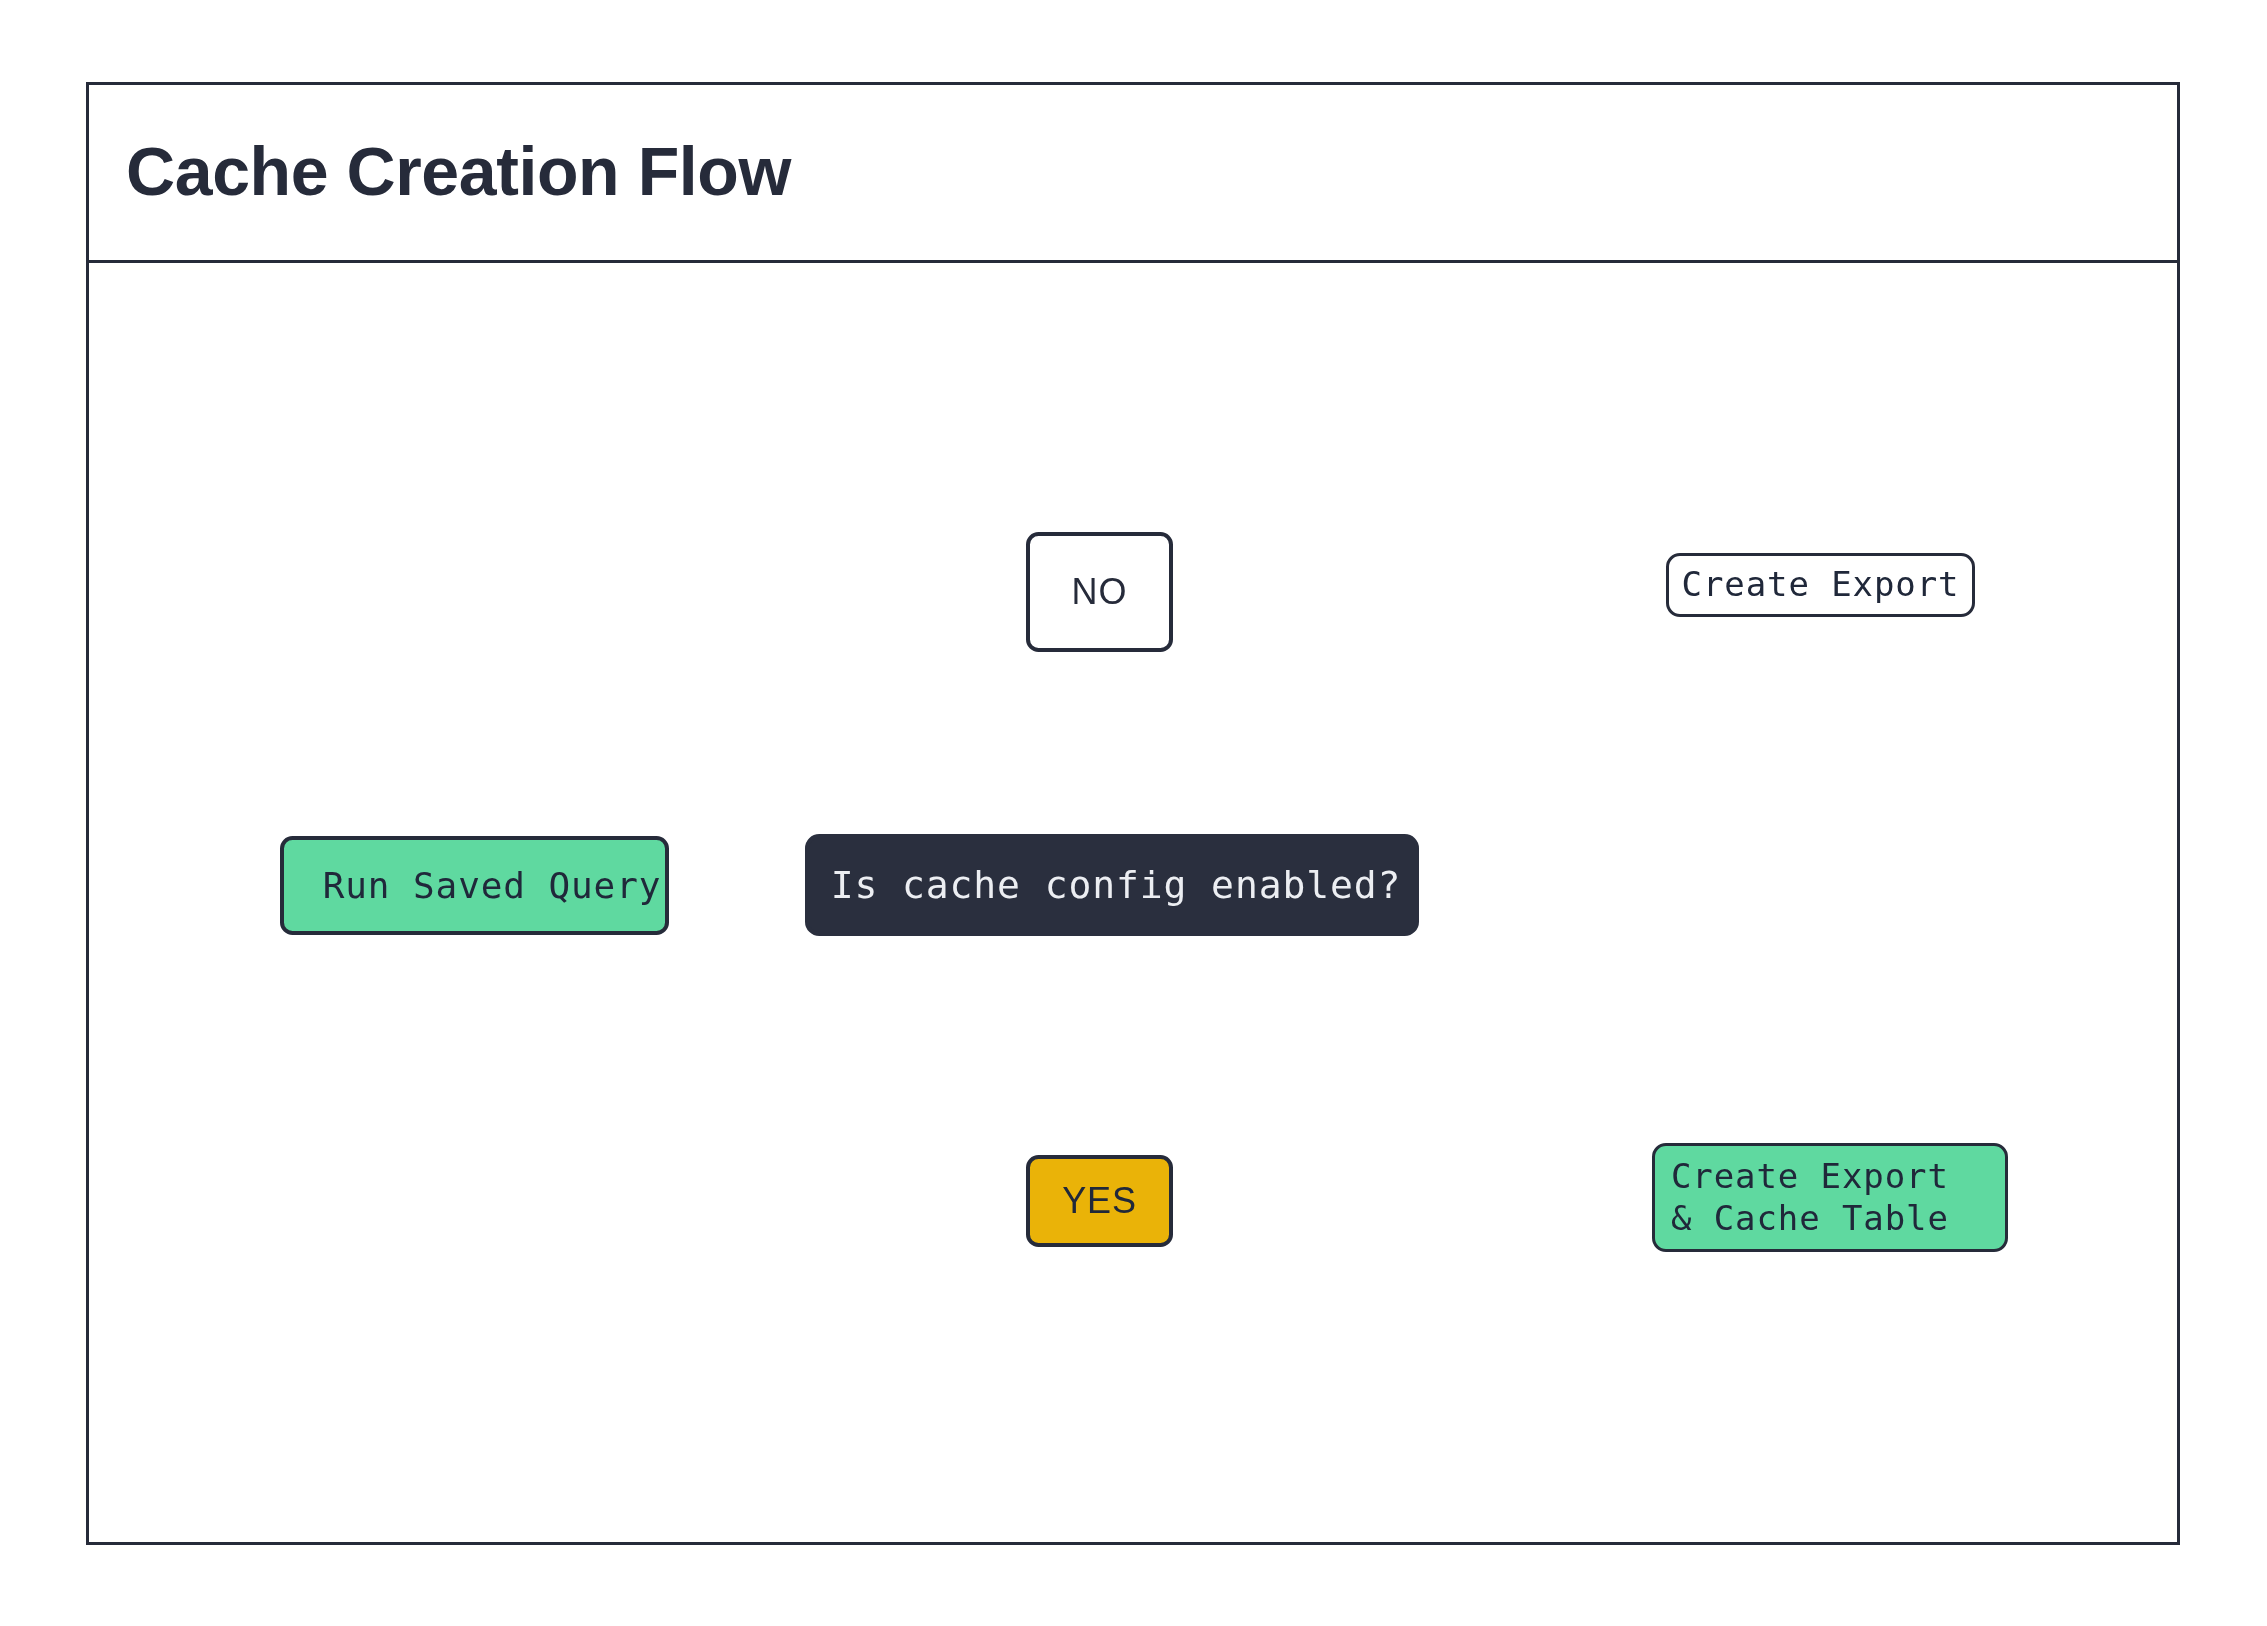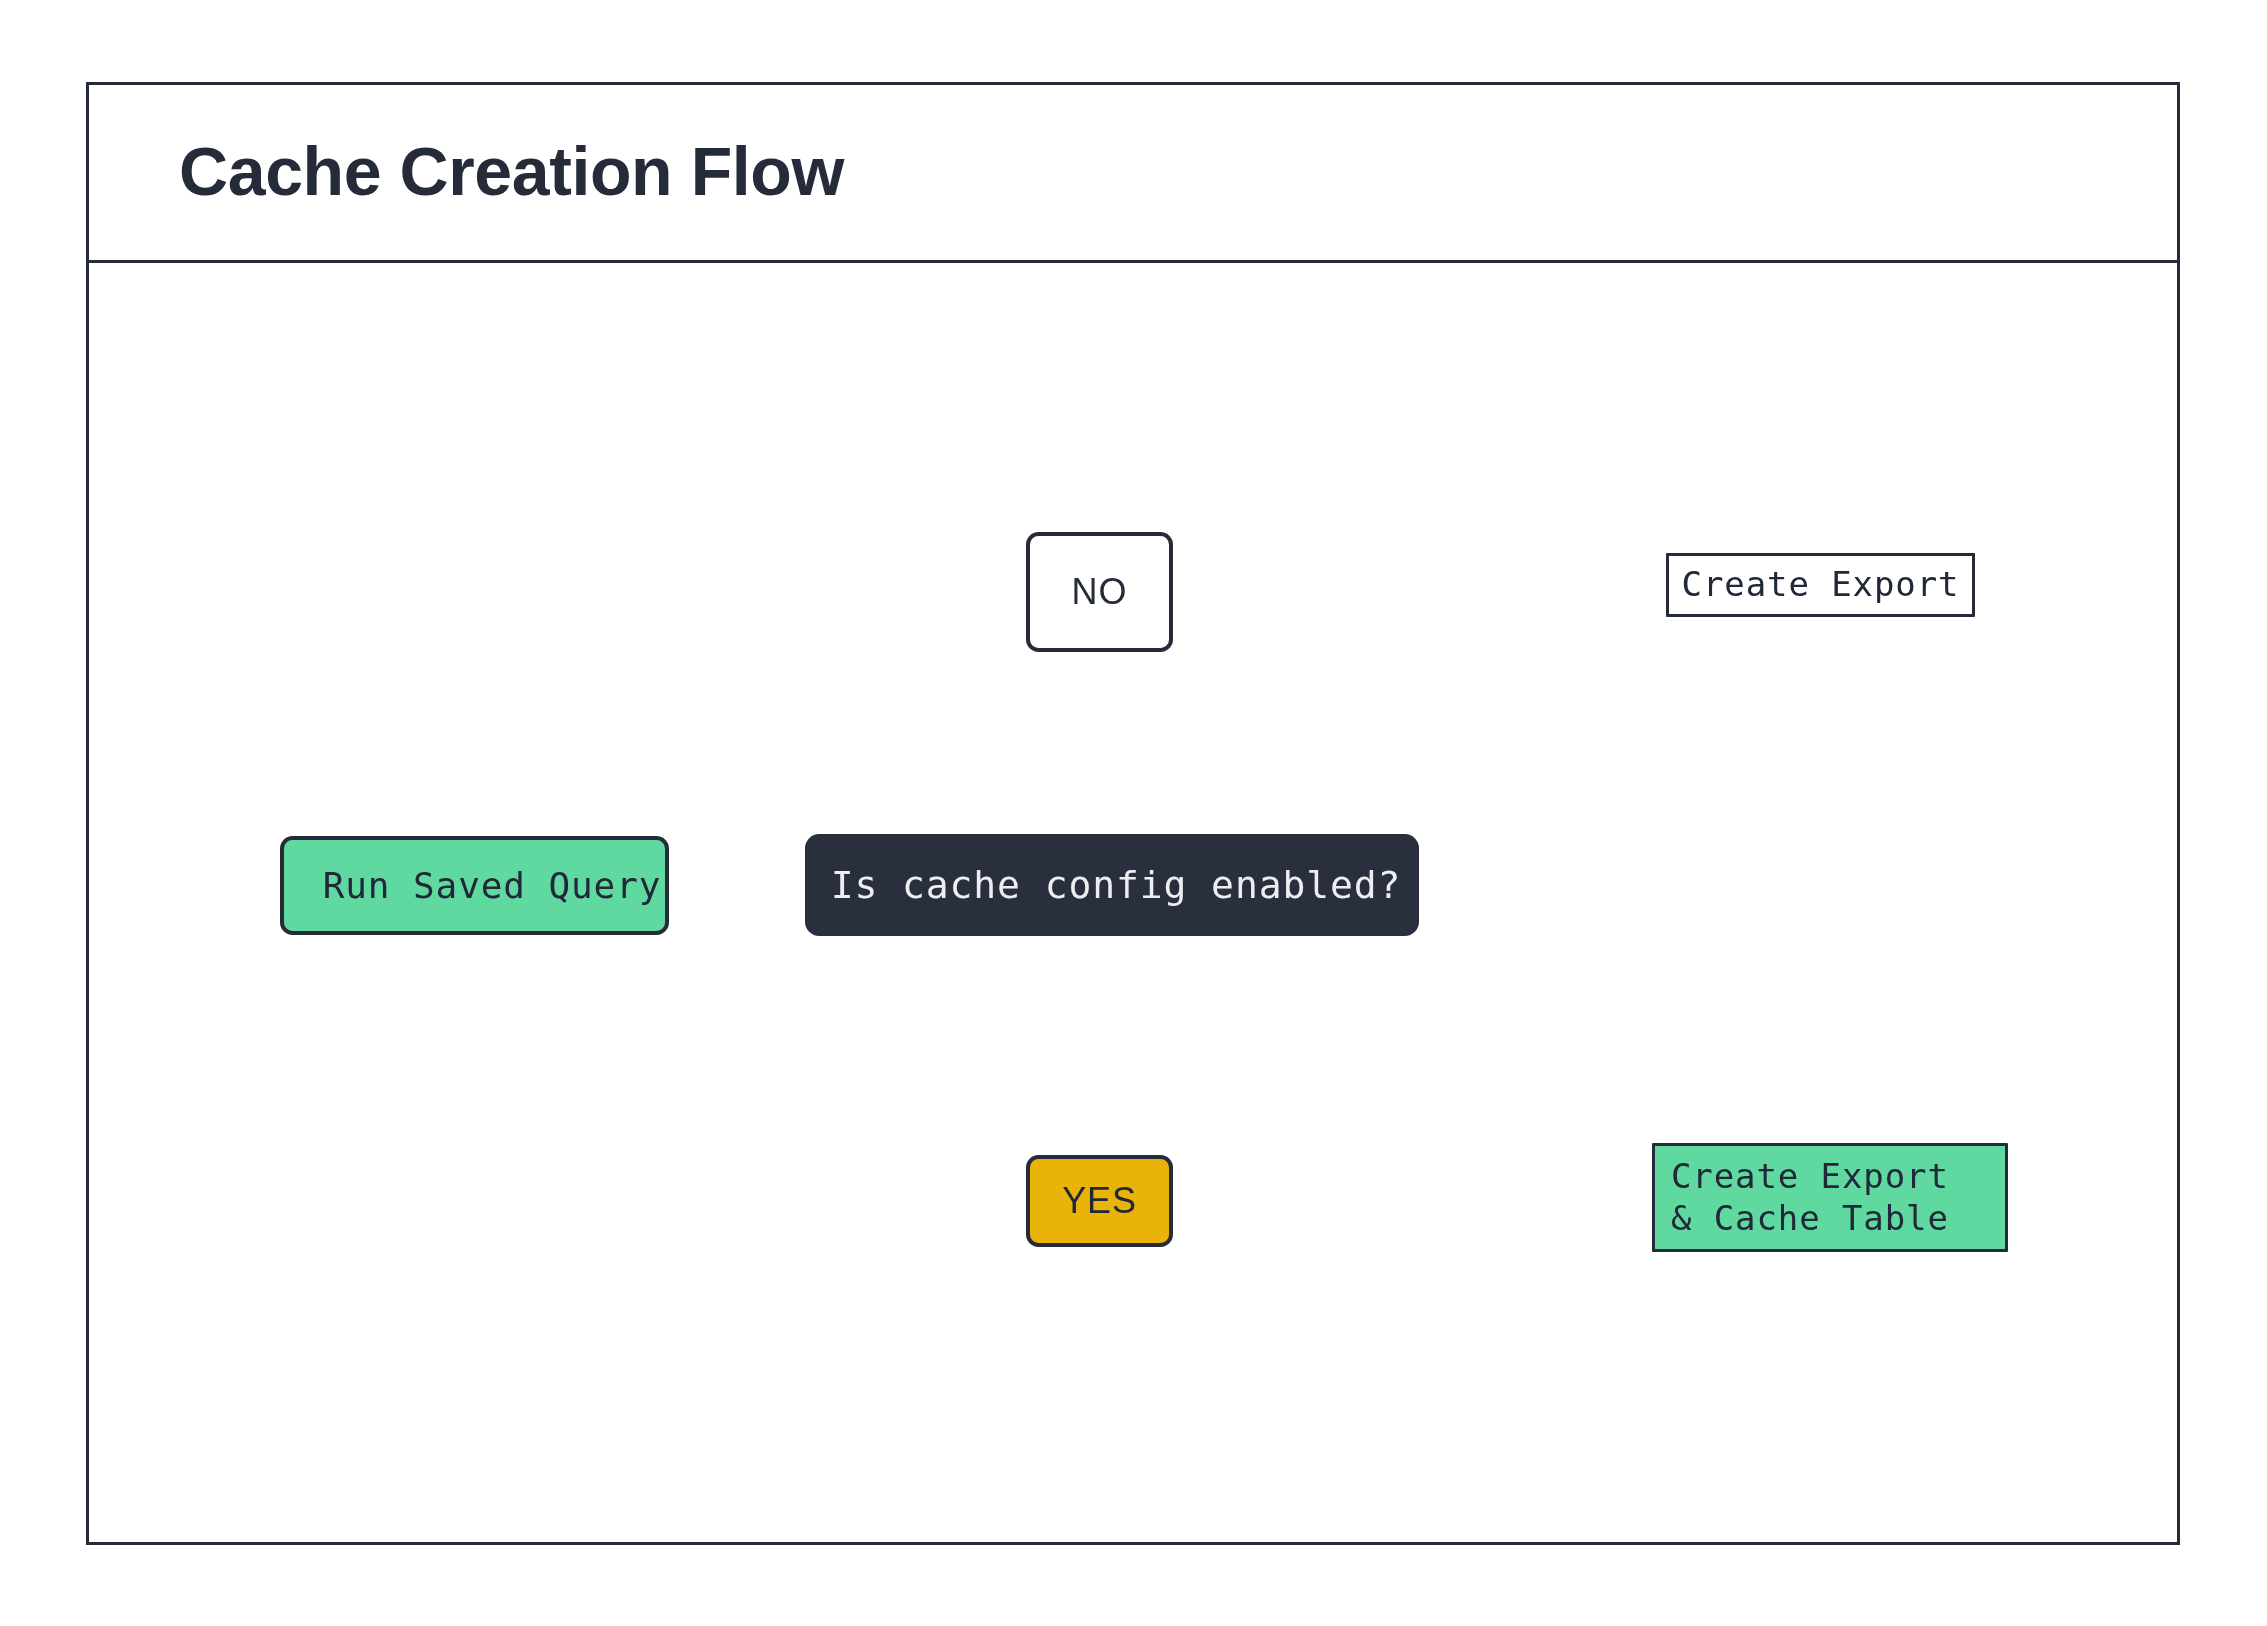--- a/index.html
+++ b/index.html
@@ -35,21 +35,21 @@
     left: 86px;
     top: 82px;
     width: 2094px;
     height: 181px;
     border-bottom: 3.6px solid #262b3a;
     box-sizing: border-box;
     display: flex;
     align-items: center;
   }
   .title-text {
-    margin-left: 93px;
+    margin-left: 40px;
     font-size: 68px;
     font-weight: bold;
     color: #262b3a;
     letter-spacing: -0.4px;
     font-family: "Liberation Sans", sans-serif;
   }
   
   #art {
     position: absolute;
     left: 0;
@@ -119,21 +119,21 @@
   }
   
   .cyl-label {
     position: absolute;
     box-sizing: border-box;
     display: flex;
     flex-direction: column;
     align-items: center;
     justify-content: center;
     border: 3.6px solid #262b3a;
-    border-radius: 1px;
+    border-radius: 14px;
     font-family: "DejaVu Sans Mono", monospace;
     font-size: 34px;
     letter-spacing: 0.9px;
     color: #20283a;
     line-height: 1.22;
     white-space: pre;
   }
   .cyl-label-top {
     left: 1666px;
     top: 553px;

